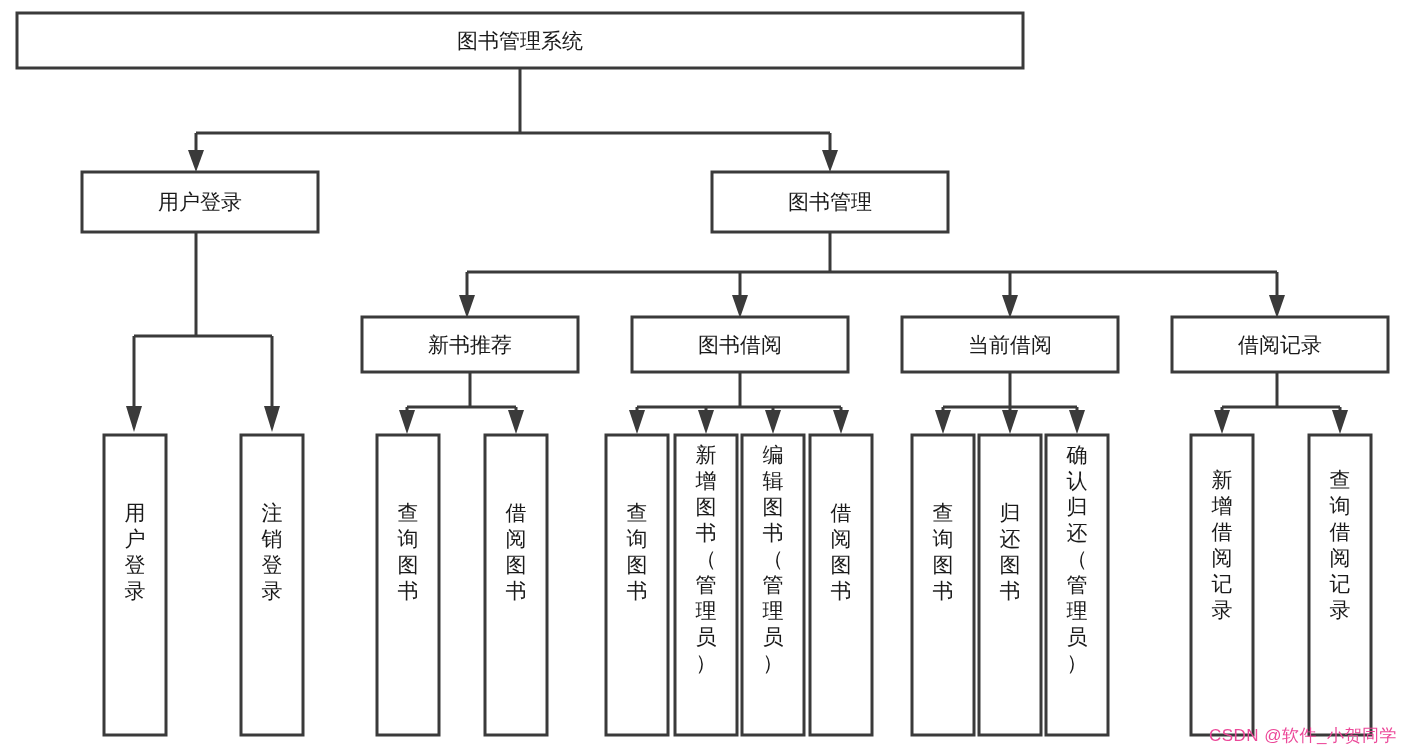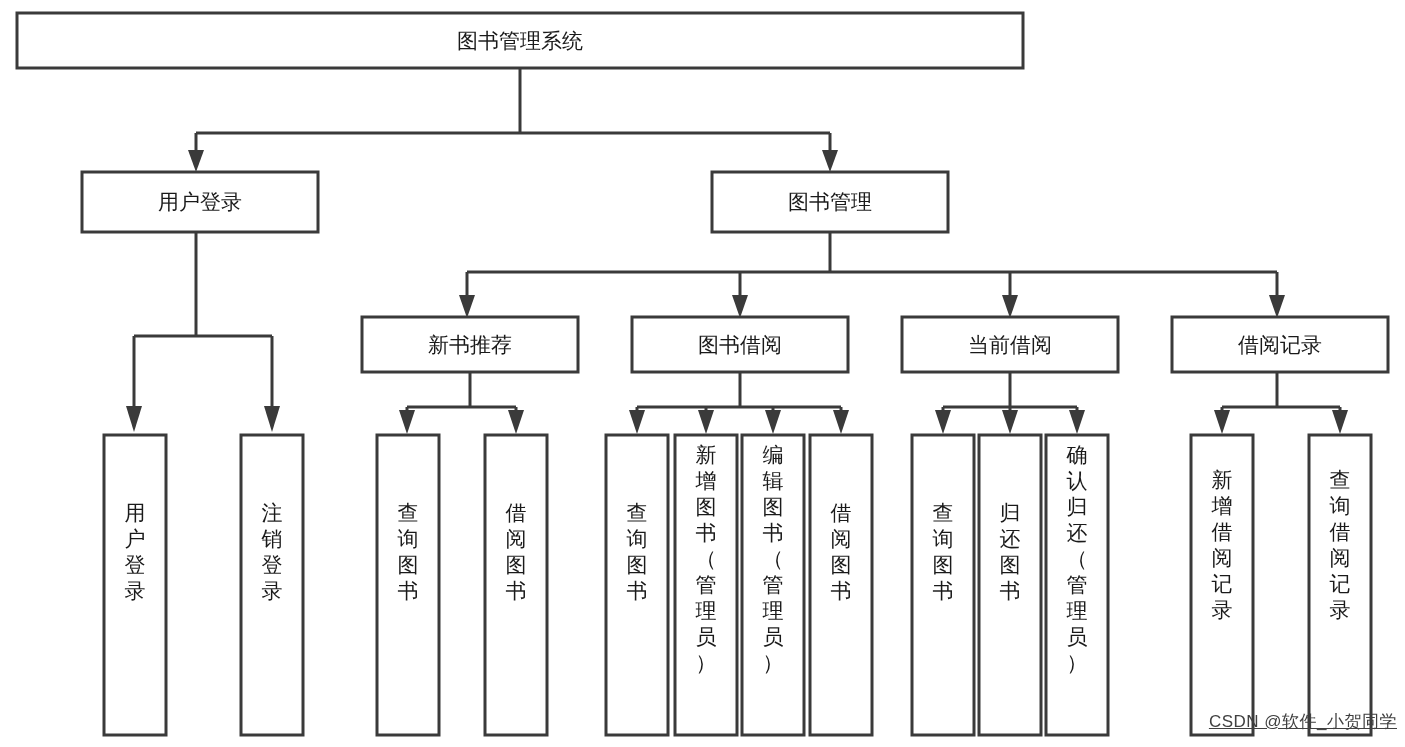--- a/index.html
+++ b/index.html
@@ -51,28 +51,27 @@
   }
   .node-label-v {
     font-family: "Liberation Sans", "DejaVu Sans", sans-serif;
     font-size: 21px;
     fill: #1a1a1a;
     text-anchor: middle;
   }
   .watermark {
     position: absolute;
     right: 8px;
-    bottom: 14px;
+    bottom: 0;
     font-family: "Liberation Sans", "DejaVu Sans", sans-serif;
     font-size: 17px;
-    color: #404040;
+    color: #ec4899;
     letter-spacing: 0.5px;
     white-space: nowrap;
     user-select: none;
-    text-decoration: underline;
   }
 </style>
 </head>
 <body>
 
 <div id="chart-root">
 
   <svg class="flow" viewBox="0 0 1405 747" xmlns="http://www.w3.org/2000/svg">
 
     <g>

